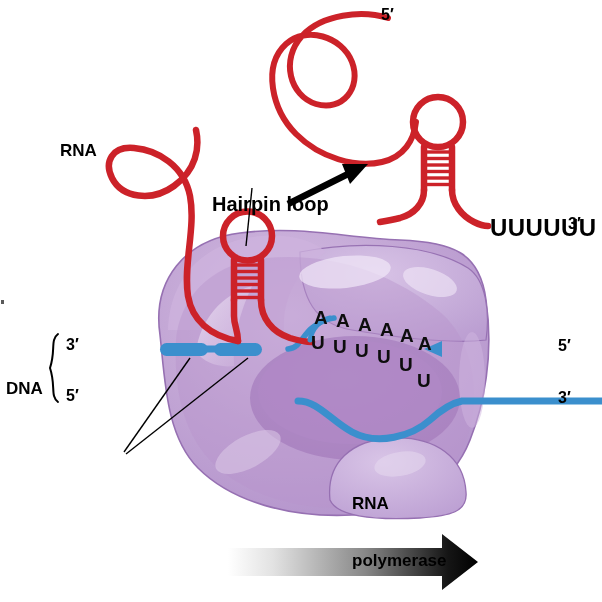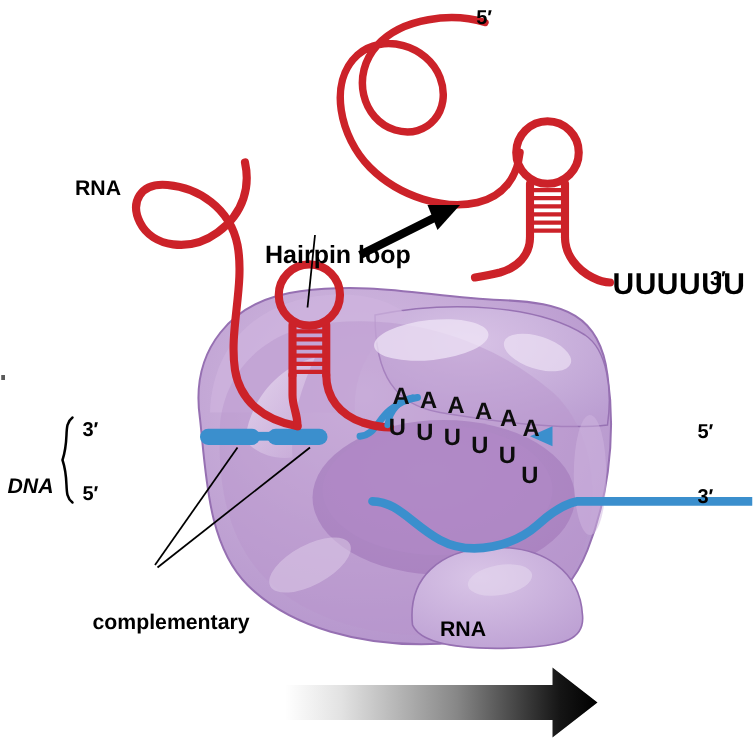--- a/index.html
+++ b/index.html
@@ -25,21 +25,21 @@
   .lbl {
     position: absolute;
     font-family: "Liberation Sans", sans-serif;
     font-weight: bold;
     color: #000000;
     white-space: pre;
     line-height: 1.12;
   }
   .lbl-rna        { left: 60px;  top: 141px; font-size: 17px; }
   .lbl-hairpin    { left: 212px; top: 148px; font-size: 20px; }
-  .lbl-dna        { left: 6px;   top: 379px; font-size: 17px; font-style: italic; }
+  .lbl-dna        { left: 6px;   top: 379px; font-size: 17px; }
   .lbl-selfcomp   { left: 74px;  top: 450px; font-size: 17px; }
   .lbl-polymerase { left: 352px; top: 456px; font-size: 17px; }
   .lbl-5p-top     { left: 381px; top: 6px;   font-size: 16px; }
   .lbl-uuuuuu     { left: 490px; top: 215px; font-size: 24px; letter-spacing: 0.4px; }
   .lbl-3p-rna     { left: 568px; top: 215px; font-size: 16px; }
   .lbl-3p-left    { left: 66px;  top: 336px; font-size: 16px; }
   .lbl-5p-left    { left: 66px;  top: 387px; font-size: 16px; }
   .lbl-5p-right   { left: 558px; top: 337px; font-size: 16px; }
   .lbl-3p-right   { left: 558px; top: 389px; font-size: 16px; }
   .base {
@@ -257,26 +257,26 @@
 
   <div class="lbl lbl-rna">RNA</div>
 
   <div class="lbl lbl-hairpin">
     <div>Hairpin loop</div>
   </div>
 
   <div class="lbl lbl-dna">DNA</div>
 
   <div class="lbl lbl-selfcomp">
-    <div>complementary</div>
     
   </div>
 
   <div class="lbl lbl-polymerase">
     <div>RNA</div>
+    <div>polymerase</div>
   </div>
 
   <div class="lbl lbl-5p-top">5′</div>
 
   <div class="lbl lbl-uuuuuu">UUUUUU</div>
 
   <div class="lbl lbl-3p-rna">3′</div>
 
   <div class="lbl lbl-3p-left">3′</div>
 

